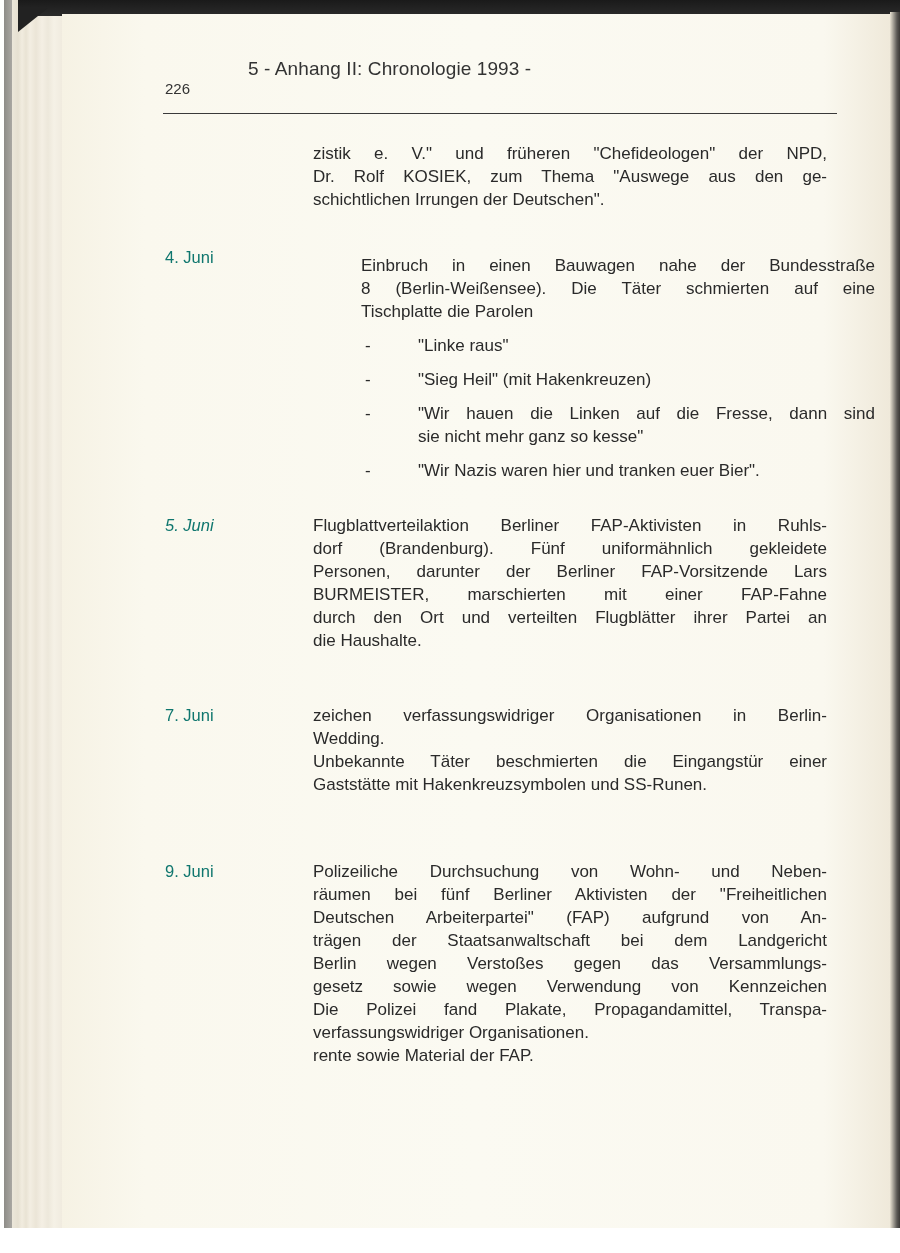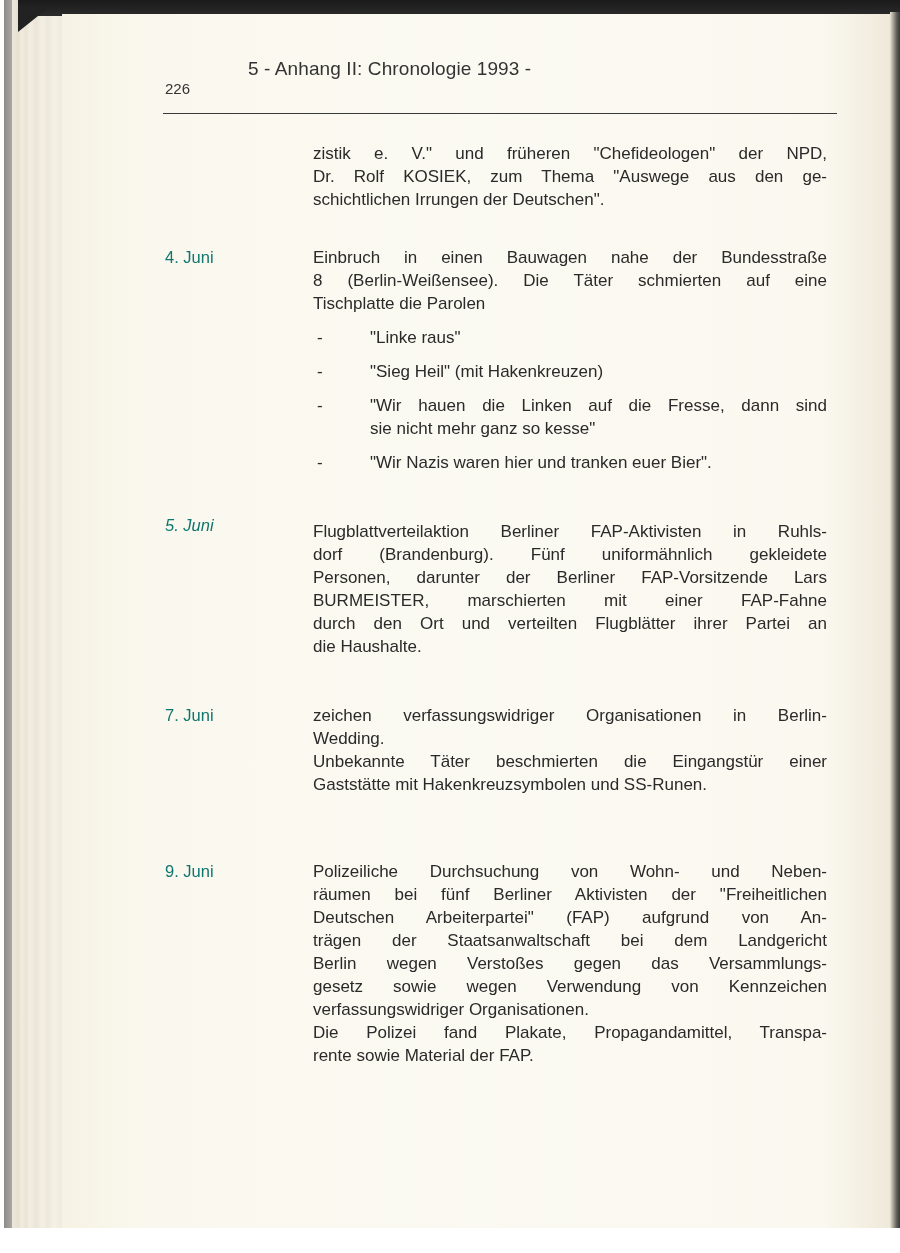--- a/index.html
+++ b/index.html
@@ -146,21 +146,21 @@
 
 <div class="artifact">‍</div>
 
 <div class="entry-body" style="top:142px;">
   <span class="line">zistik e. V." und früheren "Chefideologen" der NPD,</span>
   <span class="line">Dr. Rolf KOSIEK, zum Thema "Auswege aus den ge-</span>
   <span class="line last">schichtlichen Irrungen der Deutschen".</span>
 </div>
 
 <div class="entry-date" style="top:248px;">4. Juni</div>
-<div class="entry-body" style="top:246px;">
+<div class="entry-body" style="top:254px;margin-left:48px;">
   <span class="line">Einbruch in einen Bauwagen nahe der Bundesstraße</span>
   <span class="line">8 (Berlin-Weißensee). Die Täter schmierten auf eine</span>
   <span class="line last">Tischplatte die Parolen</span>
   <ul class="bullet-list">
     <li class="bullet-item">
       <span class="bullet-dash">-</span>
       <span class="line last">"Linke raus"</span>
     </li>
     <li class="bullet-item">
       <span class="bullet-dash">-</span>
@@ -172,21 +172,21 @@
       <span class="line last">sie nicht mehr ganz so kesse"</span>
     </li>
     <li class="bullet-item">
       <span class="bullet-dash">-</span>
       <span class="line last">"Wir Nazis waren hier und tranken euer Bier".</span>
     </li>
   </ul>
 </div>
 
 <div class="entry-date" style="top:516px;font-style:italic;">5. Juni</div>
-<div class="entry-body" style="top:514px;margin-top:6px;">
+<div class="entry-body" style="top:514px;">
   <span class="line">Flugblattverteilaktion Berliner FAP-Aktivisten in Ruhls-</span>
   <span class="line">dorf (Brandenburg). Fünf uniformähnlich gekleidete</span>
   <span class="line">Personen, darunter der Berliner FAP-Vorsitzende Lars</span>
   <span class="line">BURMEISTER, marschierten mit einer FAP-Fahne</span>
   <span class="line">durch den Ort und verteilten Flugblätter ihrer Partei an</span>
   <span class="line last">die Haushalte.</span>
 </div>
 
 <div class="entry-date" style="top:706px;">7. Juni</div>
 <div class="entry-body" style="top:704px;">
@@ -197,16 +197,16 @@
 </div>
 
 <div class="entry-date" style="top:862px;">9. Juni</div>
 <div class="entry-body" style="top:860px;">
   <span class="line">Polizeiliche Durchsuchung von Wohn- und Neben-</span>
   <span class="line">räumen bei fünf Berliner Aktivisten der "Freiheitlichen</span>
   <span class="line">Deutschen Arbeiterpartei" (FAP) aufgrund von An-</span>
   <span class="line">trägen der Staatsanwaltschaft bei dem Landgericht</span>
   <span class="line">Berlin wegen Verstoßes gegen das Versammlungs-</span>
   <span class="line">gesetz sowie wegen Verwendung von Kennzeichen</span>
+  <span class="line">Die Polizei fand  Plakate, Propagandamittel, Transpa-</span>
   <span class="line last">verfassungswidriger Organisationen.</span>
-  <span class="line">Die Polizei fand  Plakate, Propagandamittel, Transpa-</span>
   <span class="line last">rente sowie Material der FAP.</span>
 </div>
 
 </body></html>

